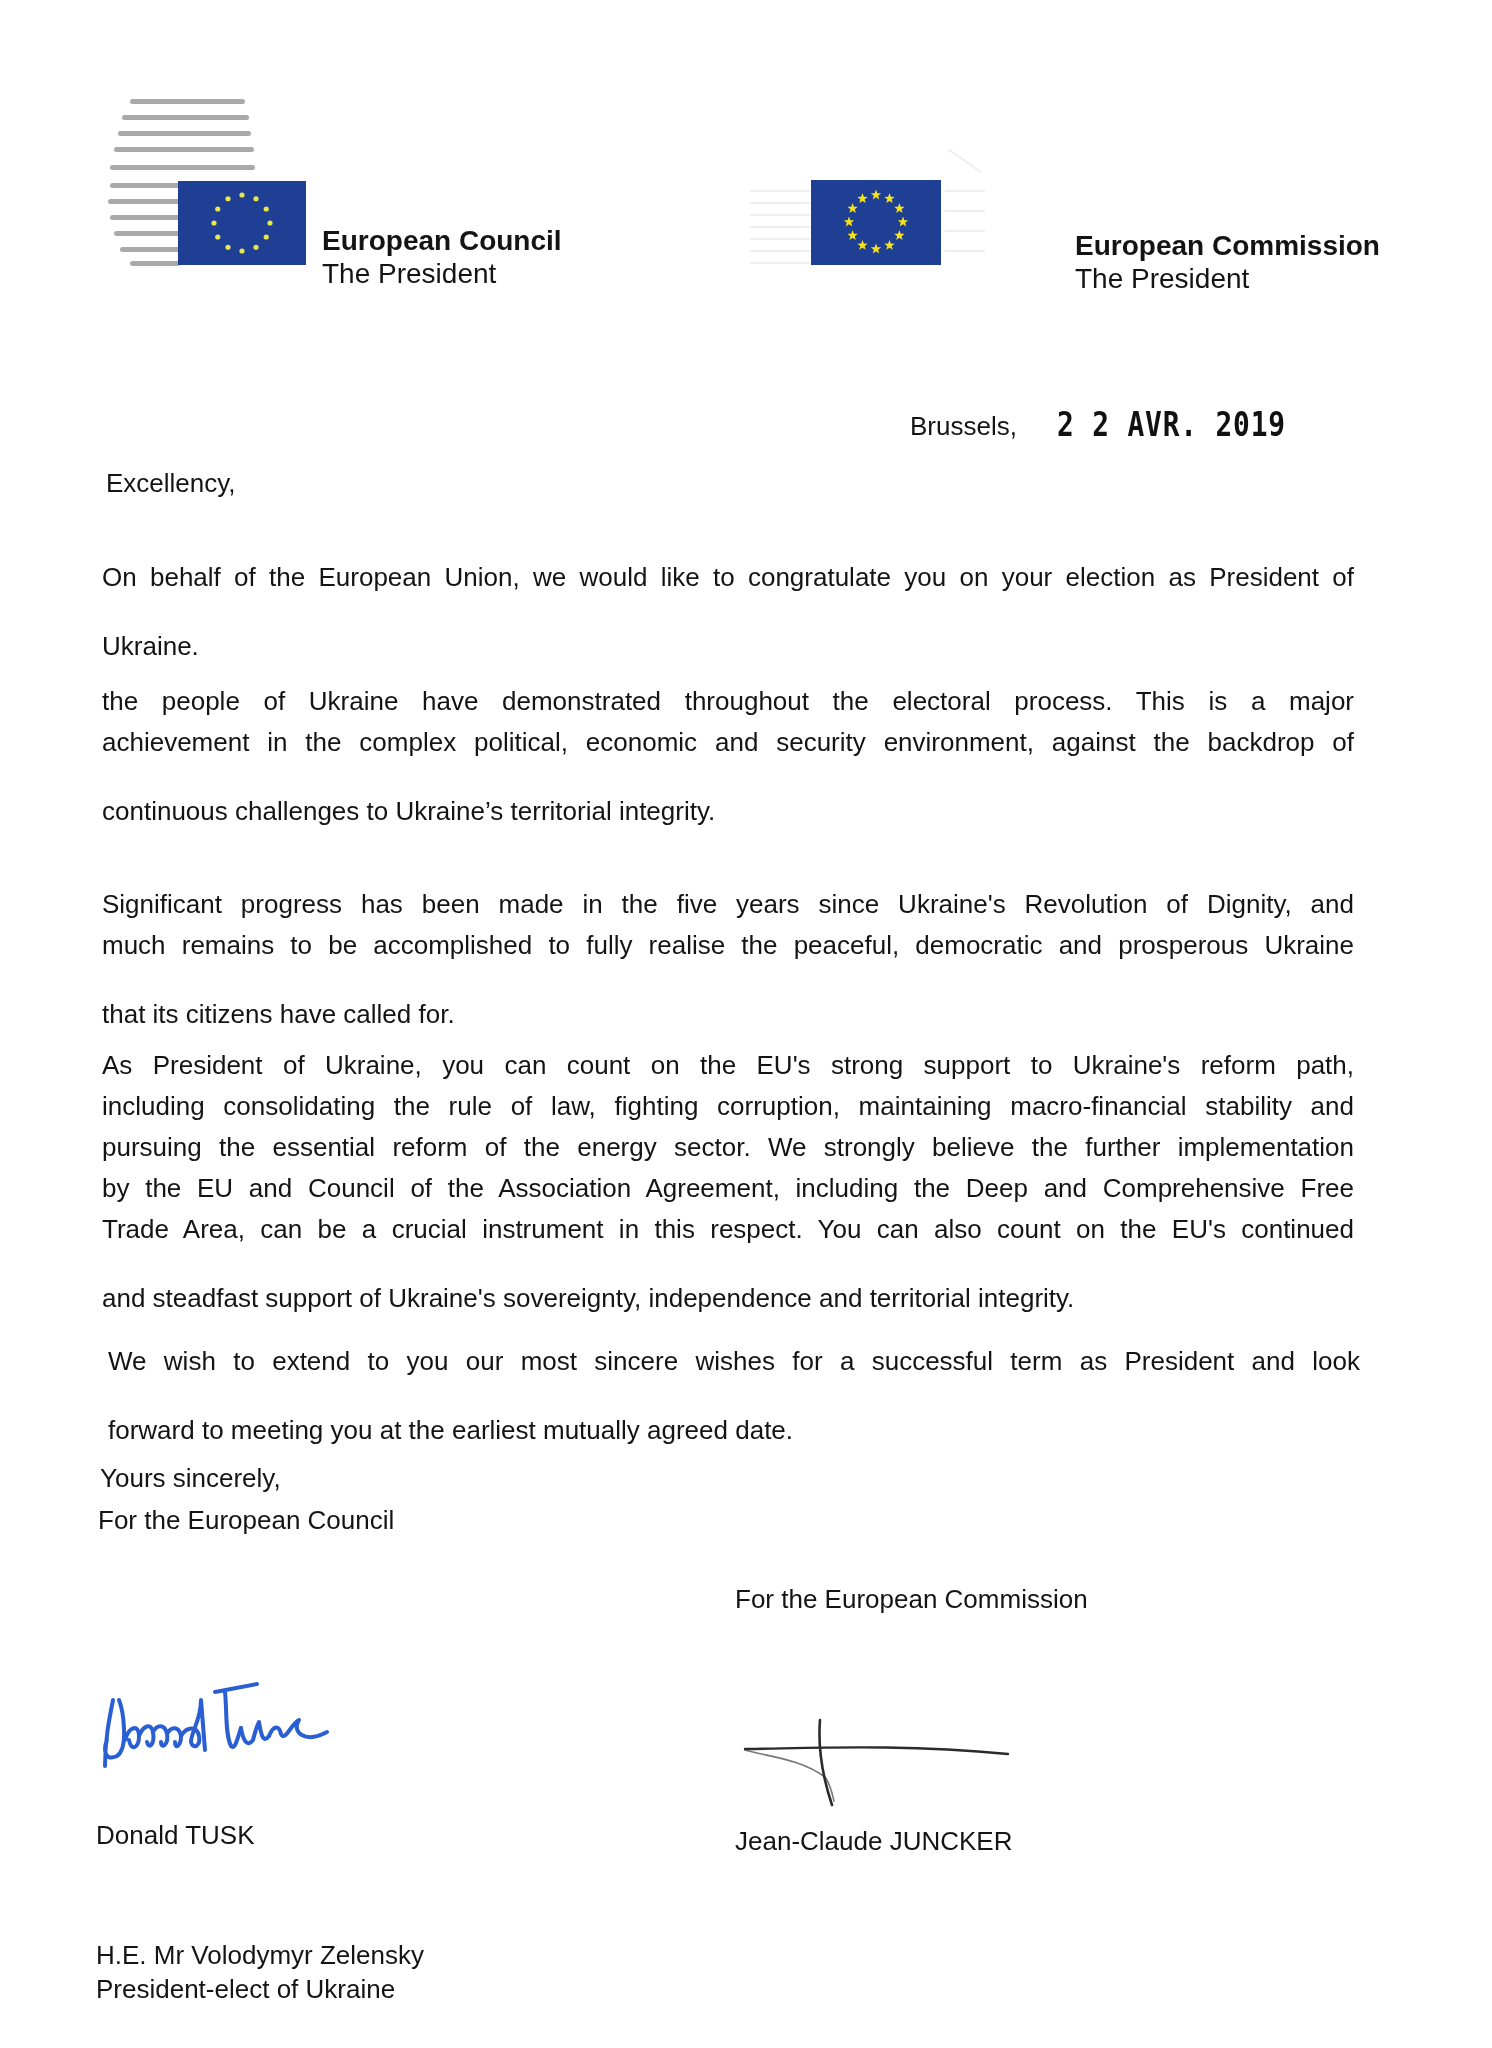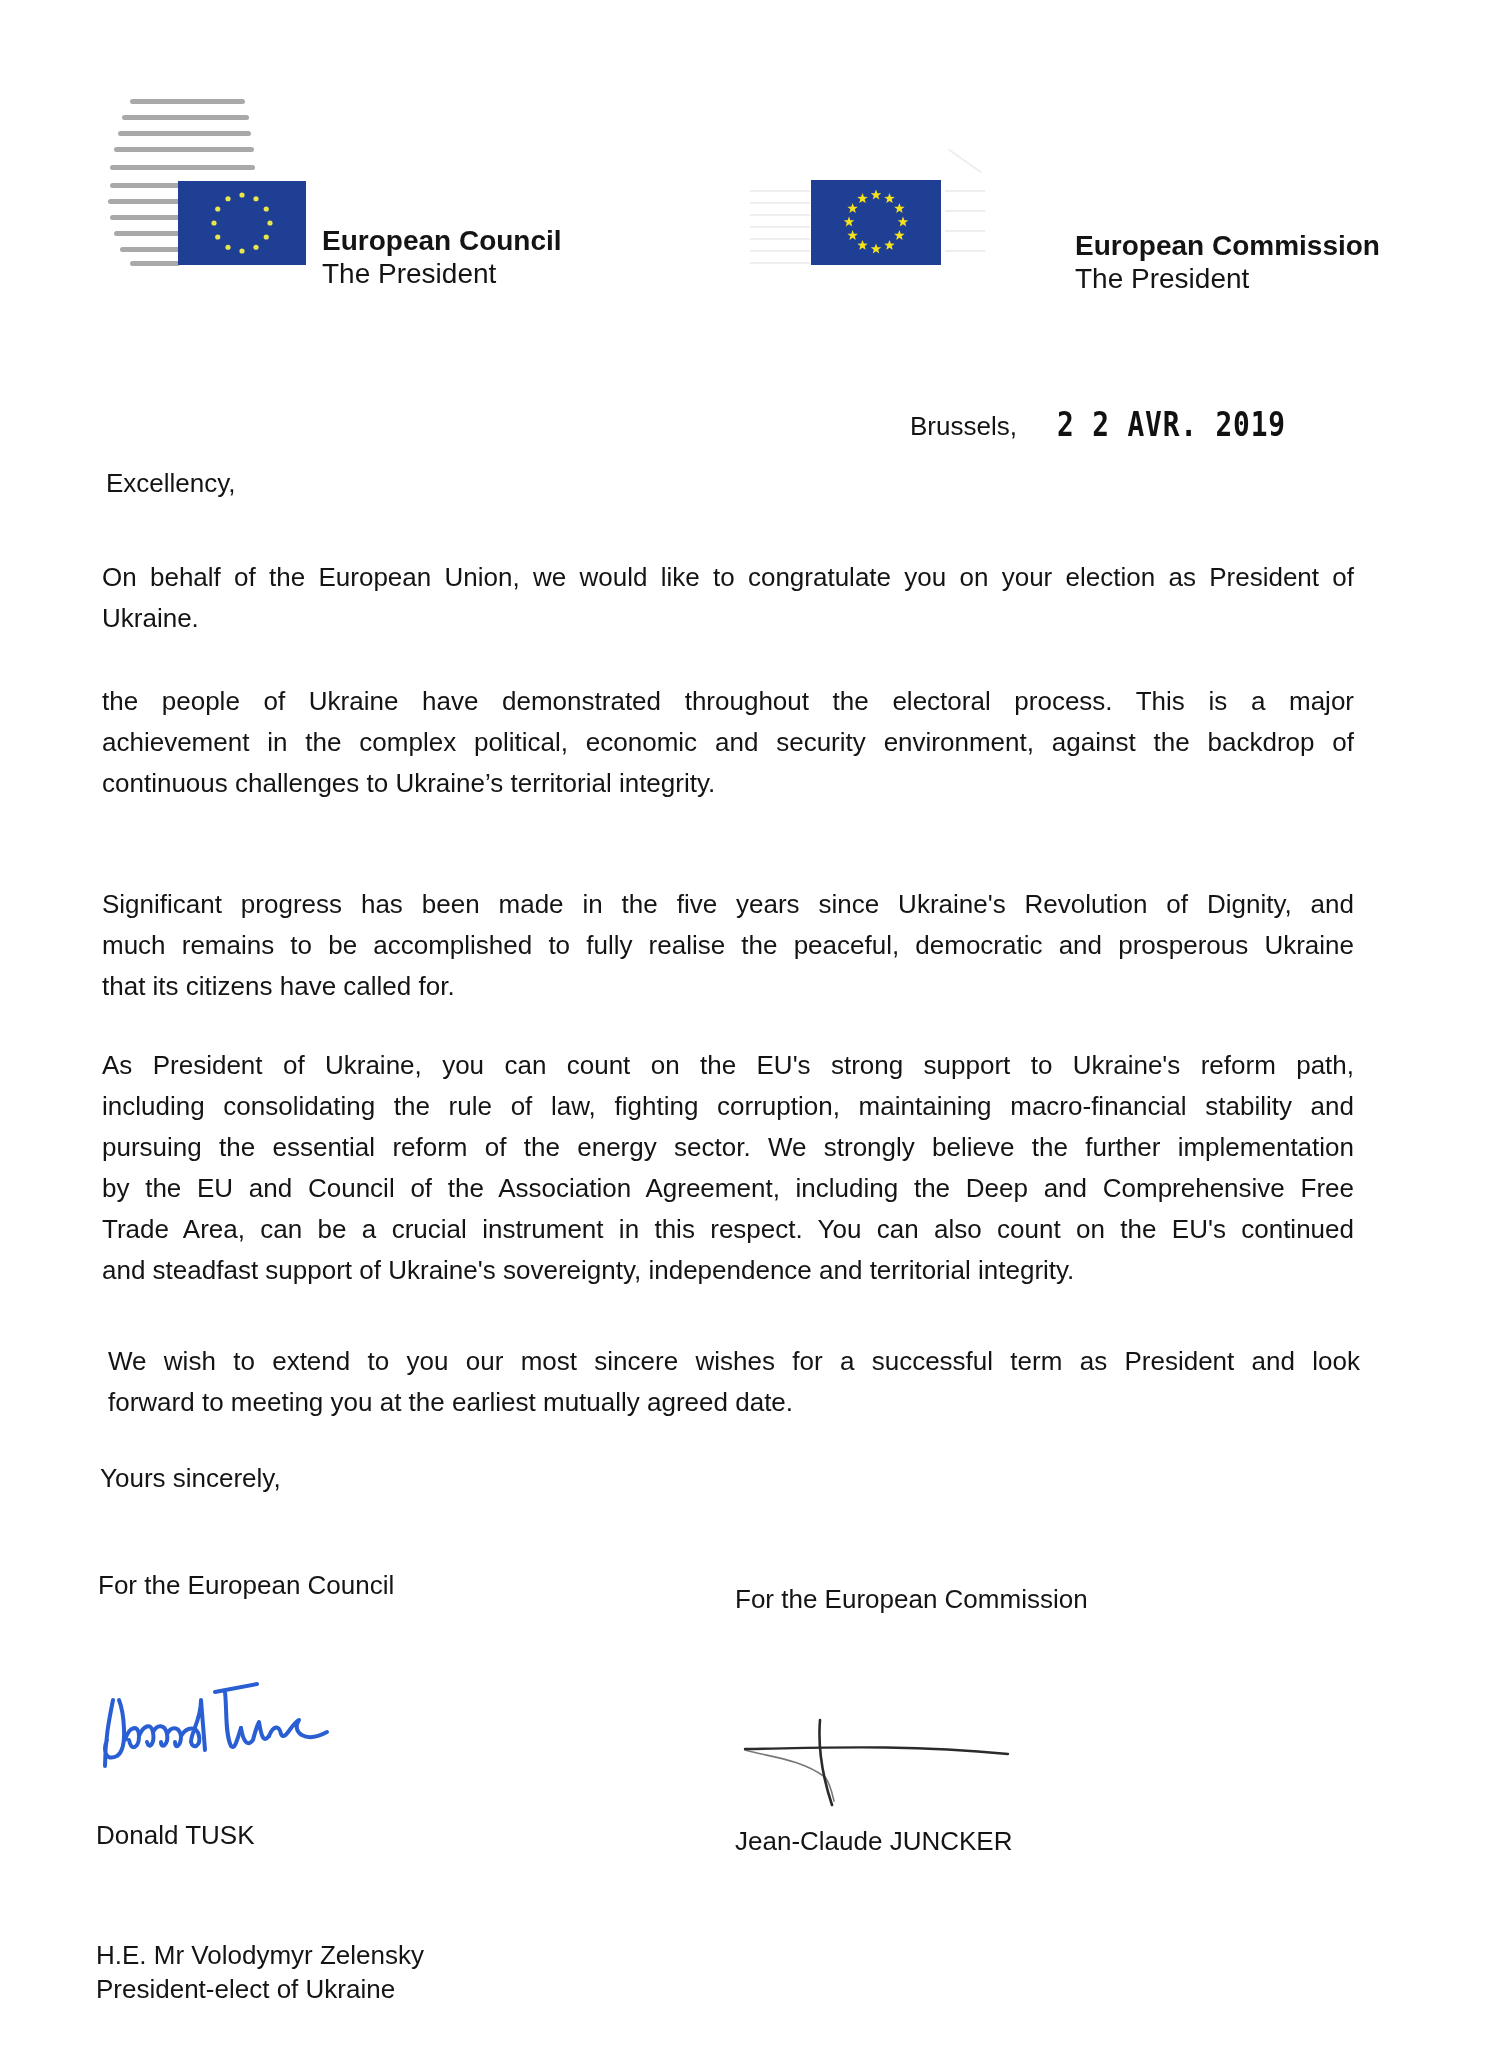--- a/index.html
+++ b/index.html
@@ -5,21 +5,21 @@
   html, body { margin: 0; padding: 0; background: #ffffff; }
   body { width: 1492px; height: 2048px; position: relative; overflow: hidden;
          font-family: "Liberation Sans", "DejaVu Sans", sans-serif; color: #141414; }
   .abs { position: absolute; }
   .hdr-title { font-size: 28px; font-weight: bold; line-height: 32px; white-space: nowrap; }
   .hdr-sub { font-size: 28px; line-height: 32px; white-space: nowrap; }
   .txt { font-size: 26px; line-height: 30px; white-space: nowrap; }
   .para { position: absolute; left: 102px; width: 1252px; }
   .line { display: block; font-size: 26px; height: 41px; line-height: 30px;
           text-align: justify; text-align-last: justify; white-space: nowrap; overflow: visible; }
-  .line.last { text-align-last: left; }
+  .line.last { text-align-last: left; margin-top: 28px; }
   .stamp { font-family: "DejaVu Sans Mono", "Liberation Mono", monospace; font-weight: bold;
            font-size: 34px; letter-spacing: 1px; transform: scaleX(0.82); transform-origin: left center; color: #111; }
   .stripe { position: absolute; height: 5px; background: #a9a9a9; border-radius: 3px; }
   .ghost { position: absolute; height: 2px; background: #eeeeee; }
 </style>
 </head>
 <body>
 
 <div class="abs" style="left:100px;top:95px;width:220px;height:175px;">
   <div class="stripe" style="left:30px;top:4px;width:115px;"></div>
@@ -119,21 +119,21 @@
   <span class="line last">and steadfast support of Ukraine's sovereignty, independence and territorial integrity.</span>
 </div>
 
 <div class="para" style="top:1346px;left:108px;">
   <span class="line">We wish to extend to you our most sincere wishes for a successful term as President and look</span>
   <span class="line last">forward to meeting you at the earliest mutually agreed date.</span>
 </div>
 
 <div class="abs txt" style="left:100px;top:1463px;text-align:right;">Yours sincerely,</div>
 
-<div class="abs txt" style="left:98px;top:1570px;">For the European Council</div>
+<div class="abs txt" style="left:98px;top:1505px;">For the European Council</div>
 <div class="abs txt" style="left:735px;top:1584px;">For the European Commission</div>
 
 <svg class="abs" style="left:95px;top:1670px;" width="400" height="110" viewBox="0 0 400 110">
   <g fill="none" stroke="#2a5fd4" stroke-width="4" stroke-linecap="round" stroke-linejoin="round">
     <path d="M18 30 C14 50, 10 70, 10 96 M12 70 C8 80, 10 92, 22 86 C34 78, 28 40, 24 30"></path>
     <path d="M30 70 C34 56, 44 54, 44 66 C44 78, 36 82, 34 70 M44 66 C48 56, 56 52, 58 62 C60 74, 54 80, 52 72"></path>
     <path d="M58 62 C62 54, 70 54, 72 64 C74 74, 66 80, 66 72 M72 64 C76 56, 84 56, 86 66 C86 76, 80 80, 80 72"></path>
     <path d="M86 66 C92 56, 102 56, 104 66 C106 76, 98 80, 96 72 C96 62, 106 50, 106 30 L110 80"></path>
     <path d="M120 22 L162 14 M130 22 C132 40, 130 64, 136 76 C140 80, 142 70, 146 58"></path>
     <path d="M146 58 C148 70, 152 78, 158 70 C160 62, 162 56, 164 52 C166 64, 168 74, 174 66"></path>

